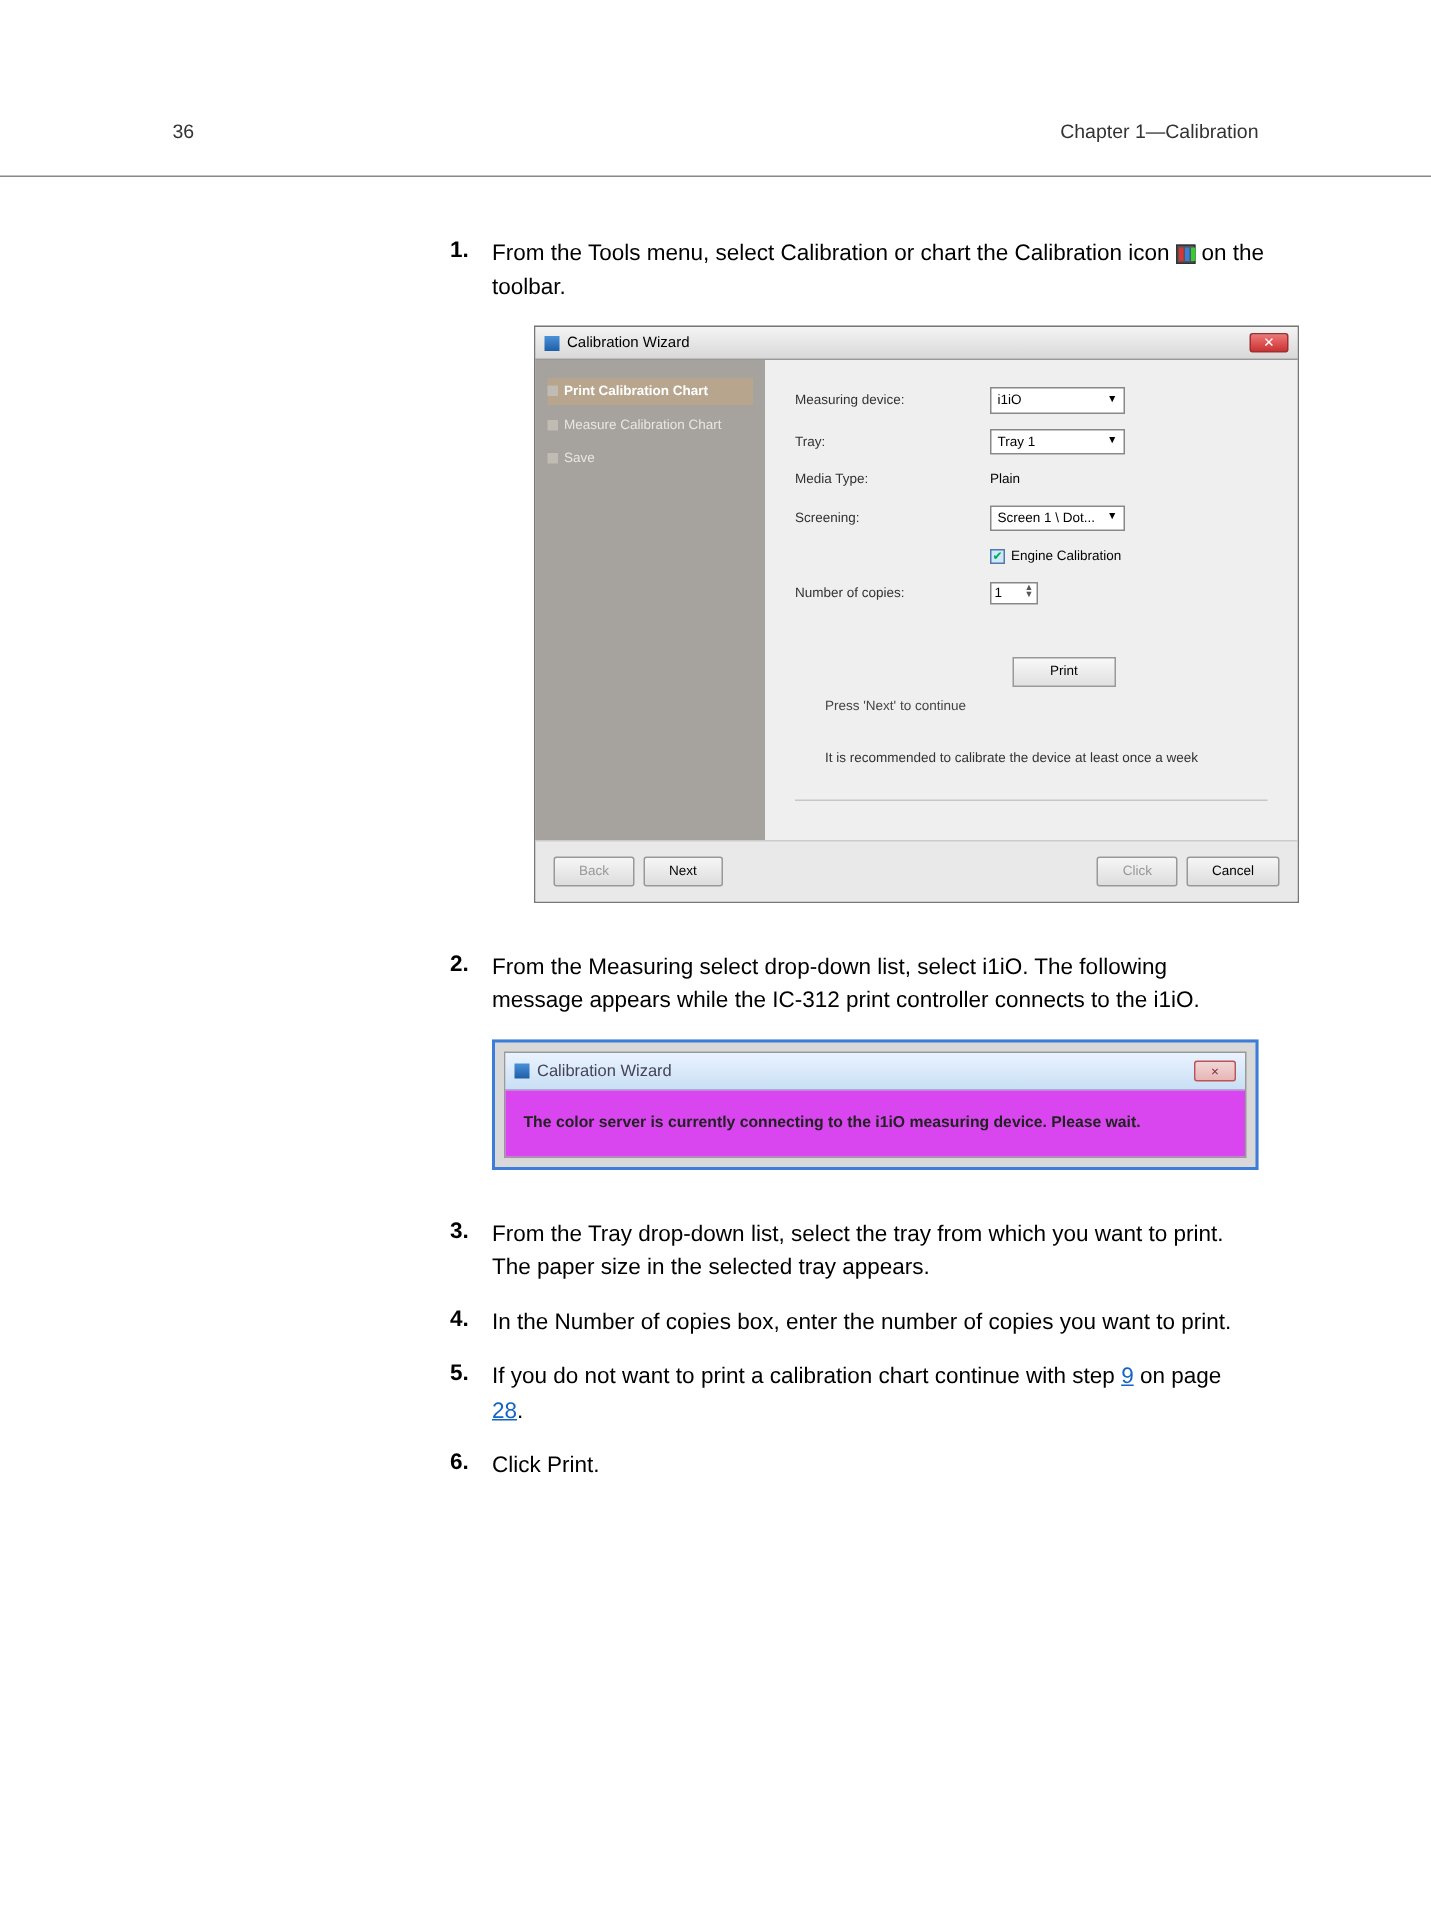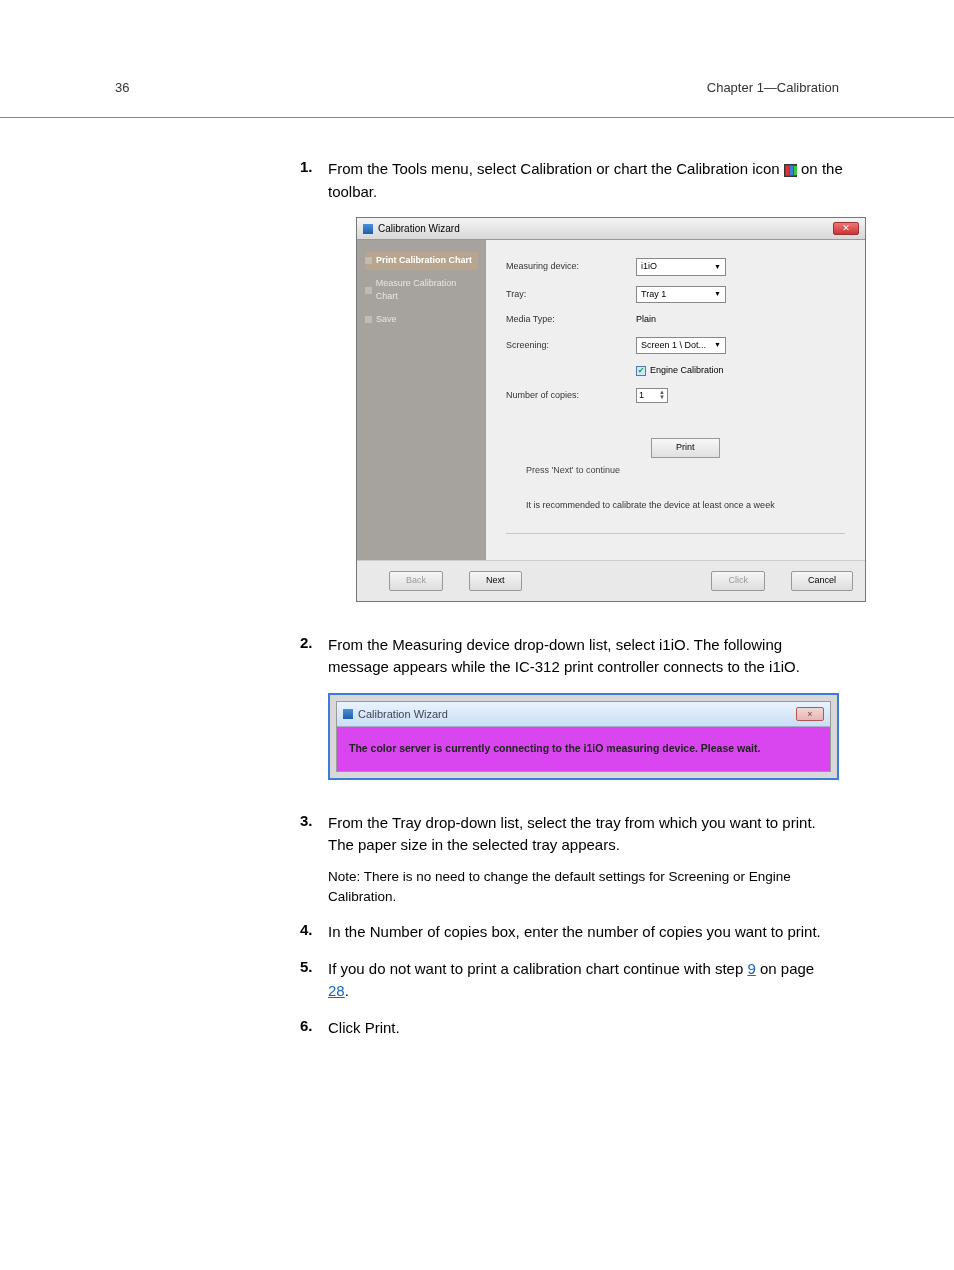--- a/index.html
+++ b/index.html
@@ -97,21 +97,21 @@
       color: #fff;
       font-size: 9px;
       text-align: center;
       line-height: 10px;
     }
     .wizard-body {
       display: flex;
       min-height: 320px;
     }
     .wizard-side {
-      width: 129px;
+      width: 153px;
       background: #a6a29d;
       padding: 12px 8px;
     }
     .side-item {
       color: #e8e6e0;
       font-size: 9px;
       padding: 2px 0;
       margin-bottom: 5px;
       display: flex;
       align-items: center;
@@ -207,21 +207,20 @@
       background: #e9e9e9;
       border-top: 1px solid #ccc;
       gap: 6px;
     }
     .wiz-btn {
       border: 1px solid #999;
       background: linear-gradient(#f6f6f6, #ddd);
       padding: 2px 16px;
       font-size: 9px;
       border-radius: 2px;
-      margin-left: 20px;
     }
     .wiz-btn.disabled { color: #999; }
     .wiz-footer-spacer { flex: 1; }
 
     
     .screenshot2 {
       margin: 14px 0 18px 0;
       border: 2px solid #3b7dd8;
       background: #d8d8d8;
       font-size: 10px;
@@ -369,21 +368,21 @@
             <span class="wiz-btn disabled">Click</span>
             <span class="wiz-btn">Cancel</span>
           </div>
         </div>
       </div>
     </li>
 
     <li class="num-item">
       <span class="num">2.</span>
       <div class="num-body">
-        <span>From the </span><span class="bold">Measuring device</span><span> drop-down list, select </span><span class="bold">i1iO</span><span>. The following message appears while the IC-312 print controller connects to the i1iO.</span>
+        <span>From the </span><span class="bold">Measuring select</span><span> drop-down list, select </span><span class="bold">i1iO</span><span>. The following message appears while the IC-312 print controller connects to the i1iO.</span>
 
         
         <div class="screenshot2">
           <div class="ss2-inner">
             <div class="ss2-title">
               <span class="titlebar-icon"></span>
               <span>Calibration Wizard</span>
               <span class="titlebar-spacer"></span>
               <span class="ss2-close">×</span>
             </div>
@@ -391,23 +390,20 @@
           </div>
         </div>
       </div>
     </li>
 
     <li class="num-item">
       <span class="num">3.</span>
       <div class="num-body">
         <span>From the </span><span class="bold">Tray</span><span> drop-down list, select the tray from which you want to print.</span>
         <div>The paper size in the selected tray appears.</div>
-        <div class="note-text">
-          <span class="bold">Note:</span><span> There is no need to change the default settings for </span><span class="bold">Screening</span><span> or </span><span class="bold">Engine Calibration</span><span>.</span>
-        </div>
       </div>
     </li>
 
     <li class="num-item">
       <span class="num">4.</span>
       <div class="num-body">
         <span>In the </span><span class="bold">Number of copies</span><span> box, enter the number of copies you want to print.</span>
       </div>
     </li>
 

